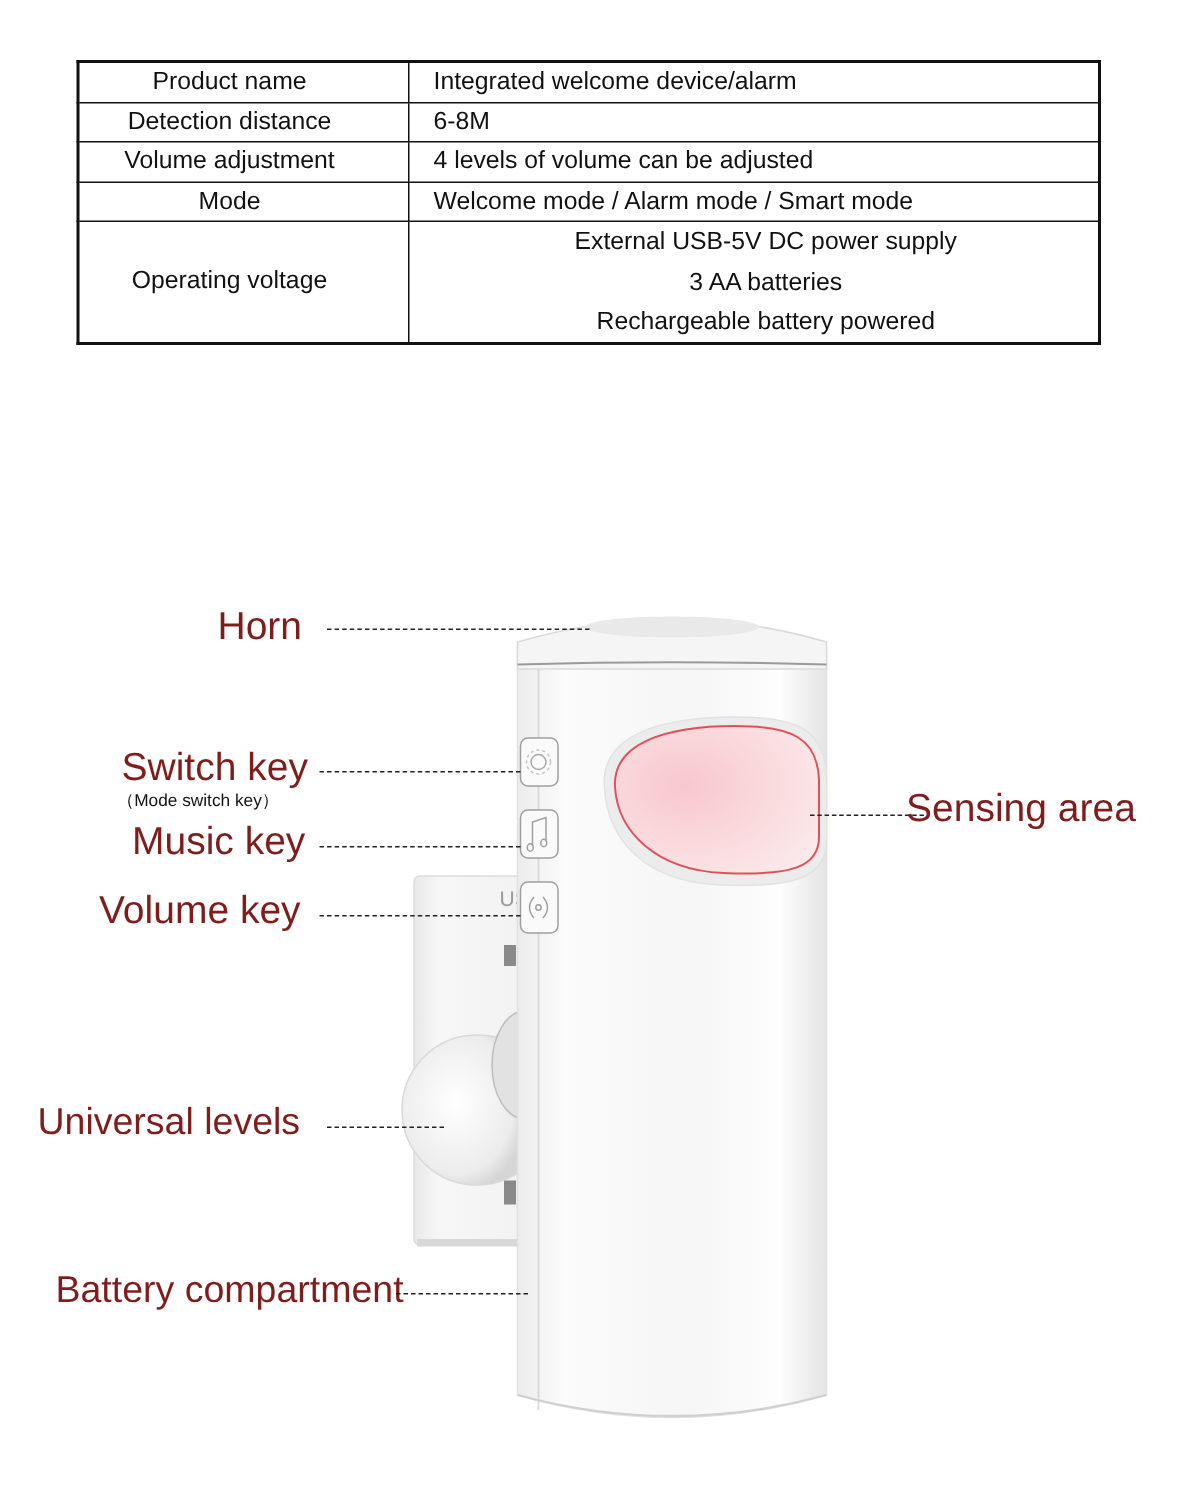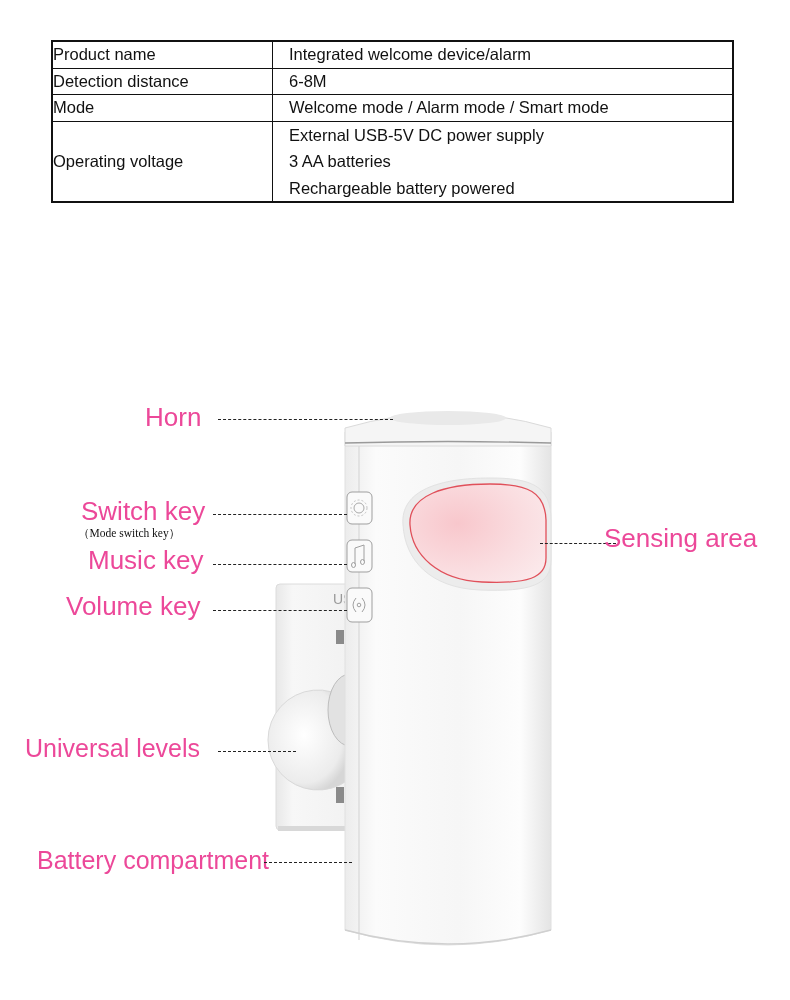--- a/index.html
+++ b/index.html
@@ -3,45 +3,49 @@
 <meta charset="utf-8">
 <style>
   html, body { margin: 0; padding: 0; background: #ffffff; }
   body { width: 790px; height: 1000px; position: relative; overflow: hidden;
          font-family: "Liberation Sans", "DejaVu Sans", sans-serif; color: #111; }
 
   
   .spec-table { position: absolute; left: 51px; top: 40px; width: 683px;
                 border-collapse: collapse; border: 2px solid #111; font-size: 16.5px; }
   .spec-table td { border: 1.5px solid #111; padding: 0; height: 25.5px; line-height: 25.5px; }
-  .spec-table td.k { width: 200px; text-align: left; padding-right: 19px; }
+  .spec-table td.k { width: 200px; text-align: center; padding-right: 19px; }
   .spec-table td.v { padding-left: 16px; }
   .spec-table td.multi { line-height: 26.5px; padding-top: 0; padding-bottom: 0; }
-  .spec-table td.multi div { height: 26.5px; }
+  .spec-table td.multi div { height: 26.5px; text-align: center; }
 
   
-  .lbl { position: absolute; font-size: 26px; color: #ec4899; white-space: nowrap; line-height: 1; }
+  .lbl { position: absolute; font-size: 26px; color: #7f1d1d; white-space: nowrap; line-height: 1; }
   .sub { position: absolute; font-size: 11.5px; color: #111; white-space: nowrap; }
   .dash { position: absolute; height: 0; border-top: 1.6px dashed #222; }
 
   
   .device { position: absolute; left: 0; top: 0; width: 790px; height: 1000px; pointer-events: none; }
 </style>
 </head>
 <body>
 
 <table class="spec-table">
   <tbody>
     <tr>
       <td class="k">Product name</td>
       <td class="v">Integrated welcome device/alarm</td>
     </tr>
     <tr>
       <td class="k">Detection distance</td>
       <td class="v">6-8M</td>
+    </tr>
+    <tr>
+      <td class="k">Volume adjustment</td>
+      <td class="v">4 levels of volume can be adjusted</td>
     </tr>
     <tr>
       <td class="k">Mode</td>
       <td class="v">Welcome mode / Alarm mode / Smart mode</td>
     </tr>
     <tr>
       <td class="k">Operating voltage</td>
       <td class="v multi">
         <div>External USB-5V DC power supply</div>
         <div>3 AA batteries</div>
@@ -124,21 +128,21 @@
       <path d="M362,598 Q368,605 362,612" fill="none" stroke="#a0a0a0"></path>
       <circle cx="359" cy="605" r="1.8" fill="none" stroke="#a0a0a0"></circle>
     </g>
   </g>
 </svg>
 
 <div class="lbl" style="left:145px; top:404px;">Horn</div>
 <div class="dash" style="left:218px; top:419px; width:175px;"></div>
 
 <div class="lbl" style="left:81px; top:498px;">Switch key</div>
-<div class="sub" style="left:78px; top:526px;font-family:Liberation Serif, serif;">（Mode switch key）</div>
+<div class="sub" style="left:78px; top:526px;">（Mode switch key）</div>
 <div class="dash" style="left:213px; top:514px; width:134px;"></div>
 
 <div class="lbl" style="left:88px; top:547px;">Music key</div>
 <div class="dash" style="left:213px; top:564px; width:134px;"></div>
 
 <div class="lbl" style="left:66px; top:593px;">Volume key</div>
 <div class="dash" style="left:213px; top:610px; width:134px;"></div>
 
 <div class="lbl" style="left:25px; top:736px; font-size:25px;">Universal levels</div>
 <div class="dash" style="left:218px; top:751px; width:78px;"></div>

